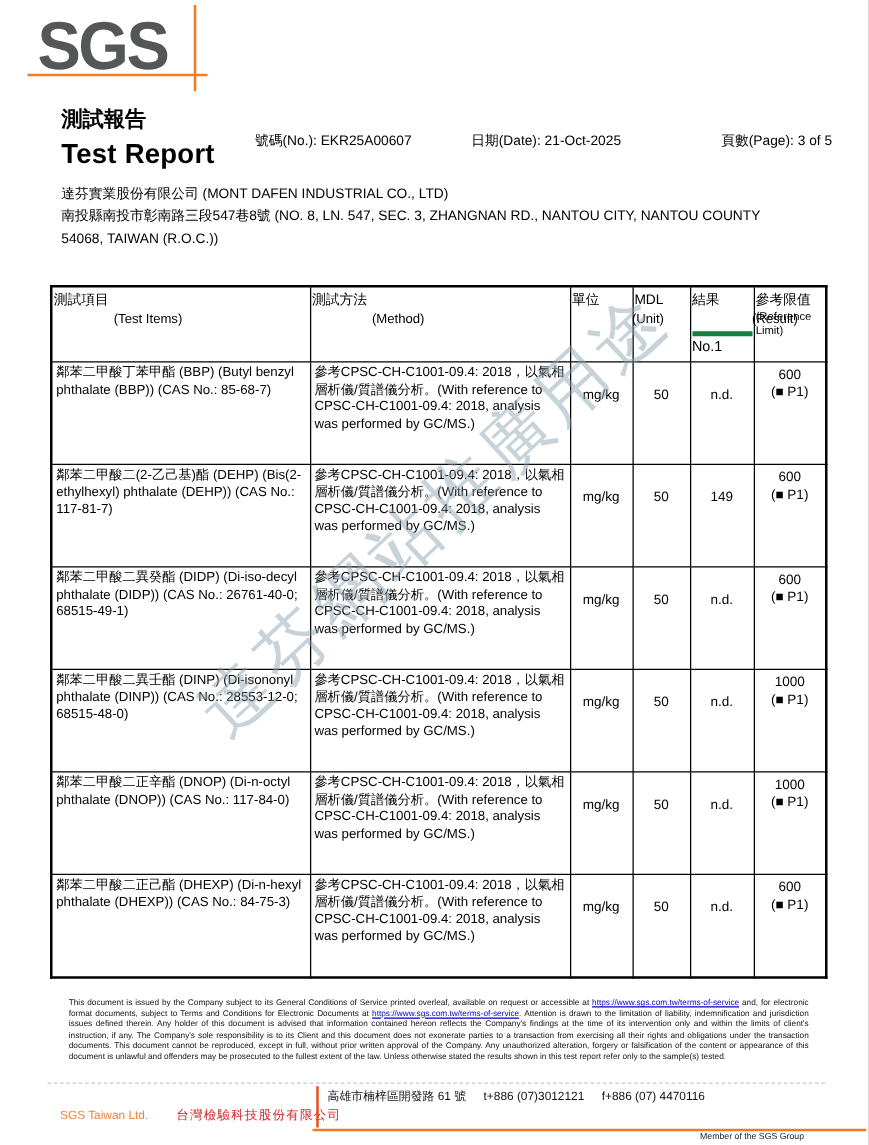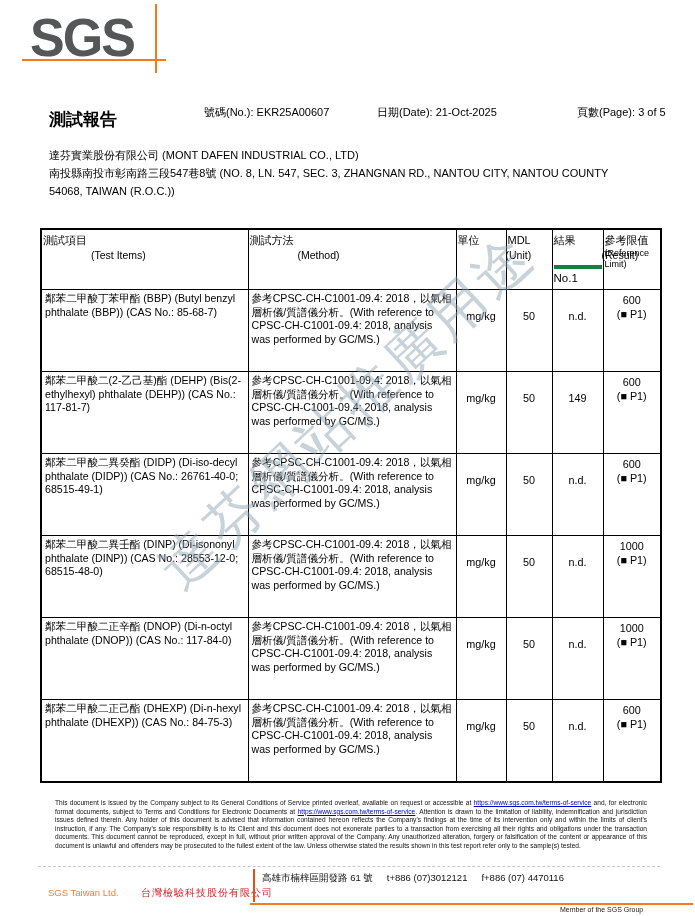--- a/index.html
+++ b/index.html
@@ -9,21 +9,21 @@
     background:#ffffff; overflow:hidden; color:#000;
   }
   
   .logo-text {
     position:absolute; left:30px; top:6px;
     font-size:52px; font-weight:bold; color:#555658;
     letter-spacing:-2px; transform:scaleY(1.04); transform-origin:top left;
   }
   .logo-hline { position:absolute; left:22px; top:59px; width:144px; height:2px; background:#f47a20; }
   .logo-vline { position:absolute; left:155px; top:4px; width:2px; height:69px; background:#f47a20; }
-  .title-zh { position:absolute; left:49px; top:84px; font-size:17px; font-weight:bold;margin-top:24px; }
+  .title-zh { position:absolute; left:49px; top:84px; font-size:17px; font-weight:bold; }
   .title-en { position:absolute; left:49px; top:110px; font-size:22px; font-weight:600; letter-spacing:0.2px; }
   .meta-line { position:absolute; top:105px; font-size:11px; }
   .meta-no   { left:204px; }
   .meta-date { left:377px; }
   .meta-page { left:577px; }
   .company-block { position:absolute; left:49px; top:146px; font-size:11px; line-height:18px; }
   
   .watermark {
     position:absolute; left:348px; top:412px; z-index:6;
     transform:translate(-50%,-50%) rotate(-43deg);
@@ -66,20 +66,21 @@
 </head>
 <body>
 
 <div class="page">
 
   <div class="logo-text">SGS</div>
   <div class="logo-hline"></div>
   <div class="logo-vline"></div>
 
   <div class="title-zh">測試報告</div>
+  <div class="title-en">Test Report</div>
 
   <div class="meta-line meta-no">號碼(No.): EKR25A00607</div>
   <div class="meta-line meta-date">日期(Date): 21-Oct-2025</div>
   <div class="meta-line meta-page">頁數(Page): 3 of 5</div>
 
   <div class="company-block">
     <div>達芬實業股份有限公司 (MONT DAFEN INDUSTRIAL CO., LTD)</div>
     <div>南投縣南投市彰南路三段547巷8號 (NO. 8, LN. 547, SEC. 3, ZHANGNAN RD., NANTOU CITY, NANTOU COUNTY</div>
     <div>54068, TAIWAN (R.O.C.))</div>
   </div>

